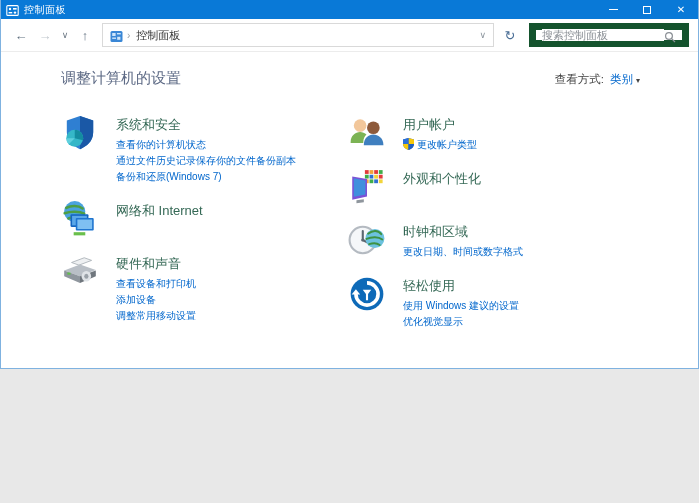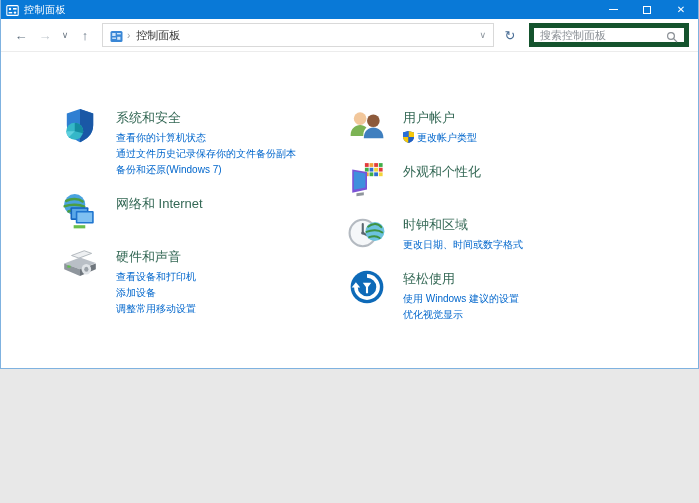--- a/index.html
+++ b/index.html
@@ -40,40 +40,40 @@
   .addressbar{
     flex:1; height:24px; border:1px solid #d9d9d9; margin:0 3px 0 5px;
     display:flex; align-items:center; padding:0 5px; background:#fff;
   }
   .addressbar .crumb-icon{ width:13px; height:13px; margin:0 4px 0 2px; flex:0 0 auto; }
   .addressbar .crumb-sep{ color:#9aa0a6; font-size:10px; margin:0 6px 0 0; }
   .addressbar .crumb-text{ font-size:11px; color:#333; flex:1; }
   .addressbar .addr-drop{ color:#8a939c; font-size:9px; padding:0 2px; }
   .refresh-btn{ border:none; background:none; width:26px; height:24px; font-size:13px; color:#4a6e96; }
   .searchbox{
-    width:160px; height:24px; border:5px solid #14532d; margin-left:6px;
+    width:160px; height:24px; border:7px solid #14532d; margin-left:6px;
     display:flex; align-items:center; padding:0 6px; background:#fff;
   }
   .searchbox input{
     border:none; outline:none; flex:1; font-size:11px; color:#333; min-width:0;
     font-family:"Liberation Sans","DejaVu Sans",sans-serif;
   }
   .searchbox input::placeholder{ color:#8a8f95; }
   .search-glyph{ flex:0 0 auto; width:12px; height:12px; }
 
   
   .content{ padding:17px 58px 0 60px; }
   .content-header{ display:flex; justify-content:space-between; align-items:baseline; }
   .page-title{ font-size:15px; color:#5d6a85; }
   .viewby{ font-size:11.5px; }
   .viewby-label{ color:#444; margin-right:6px; }
   .viewby-value{ color:#0066cc; cursor:pointer; }
   .viewby-caret{ color:#454545; font-size:8px; margin-left:3px; }
 
-  .columns{ display:flex; margin-top:38px; }
+  .columns{ display:flex; margin-top:26px; }
   .col{ display:flex; flex-direction:column; }
   .col-left{ width:287px; }
   .col-right{ flex:1; }
 
   .cat{ display:flex; margin-bottom:15px; }
   .cat-icon{ width:38px; height:38px; flex:0 0 auto; margin-right:17px; cursor:pointer; }
   .cat-icon svg{ width:38px; height:38px; display:block; }
   .cat-body{ padding-top:1px; }
   .cat-title{
     display:inline-block; font-size:13px; color:#346855; text-decoration:none;
@@ -143,20 +143,26 @@
         <svg viewBox="0 0 12 12">
             <circle cx="5" cy="5" r="3.4" fill="none" stroke="#8a8f95" stroke-width="1.2"></circle>
             <line x1="7.6" y1="7.6" x2="11" y2="11" stroke="#8a8f95" stroke-width="1.2"></line>
           </svg>
       </span>
     </div>
   </div>
 
   <div class="content">
 
+    <div class="content-header">
+      <div class="page-title">调整计算机的设置</div>
+      <div class="viewby">
+        <span class="viewby-label">查看方式:</span><span class="viewby-value">类别</span><span class="viewby-caret">▾</span>
+      </div>
+    </div>
 
     <div class="columns">
 
       <div class="col col-left">
 
         <div class="cat">
           <span class="cat-icon">
             <svg viewBox="0 0 36 36">
                 <path d="M18 2l12.5 4.2V17c0 9.2-6.3 13.3-12.5 16.4C11.8 30.3 5.5 26.2 5.5 17V6.2z" fill="#2f7fd2"></path>
                 <path d="M18 2l12.5 4.2V17c0 9.2-6.3 13.3-12.5 16.4z" fill="#1a58a6"></path>

